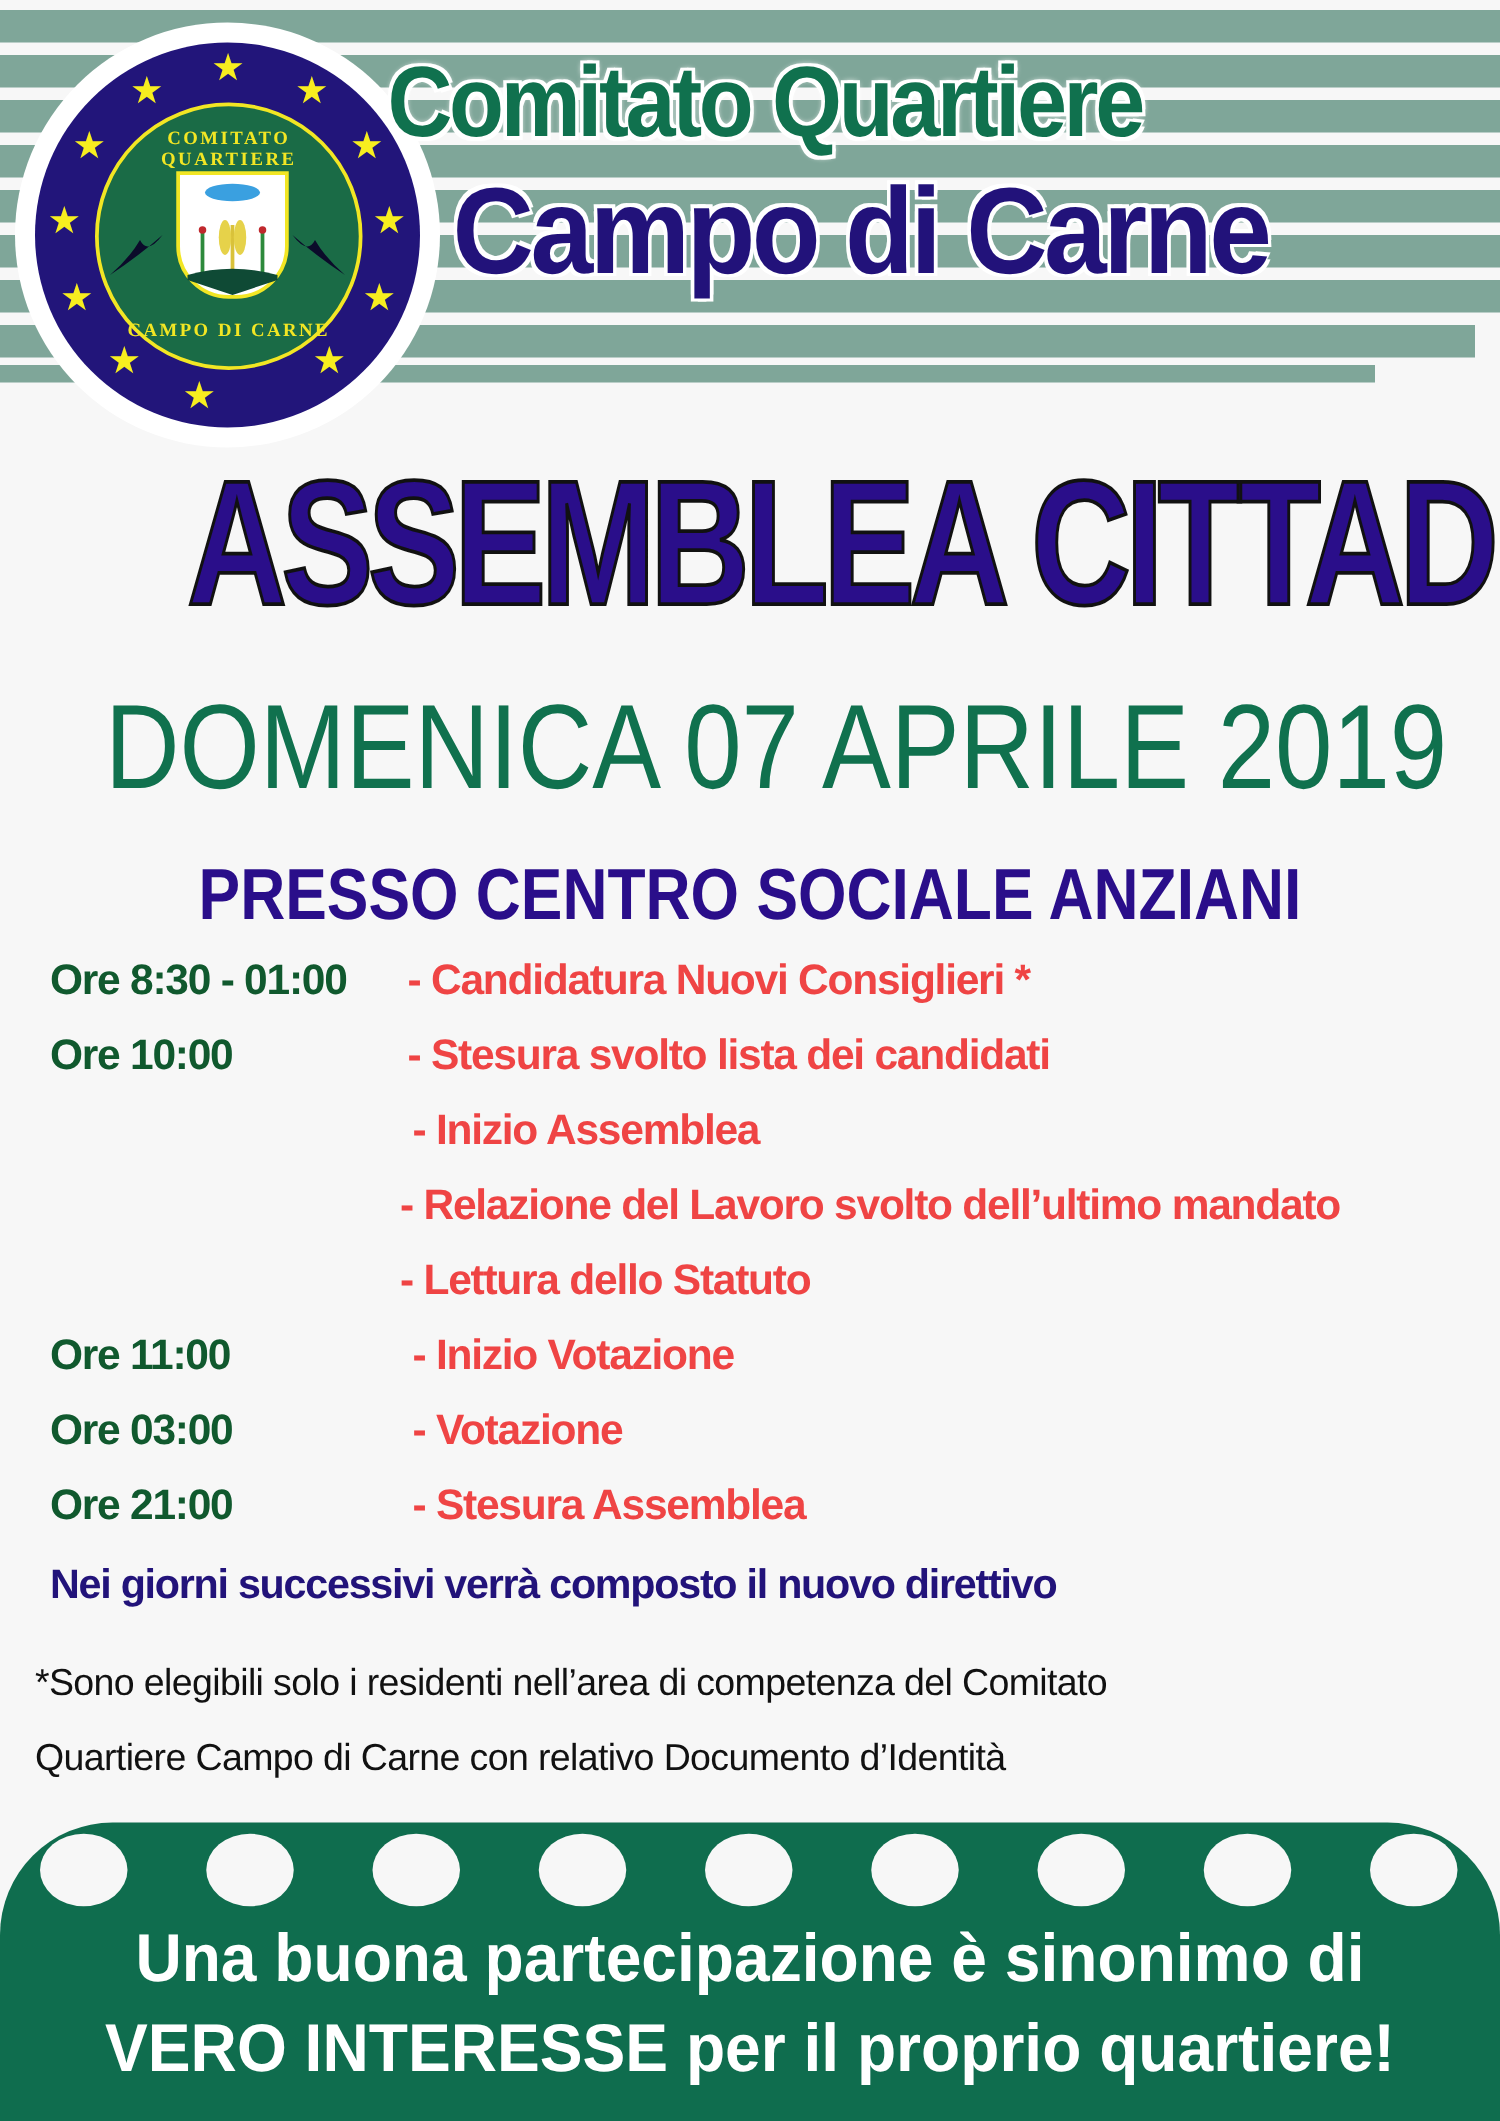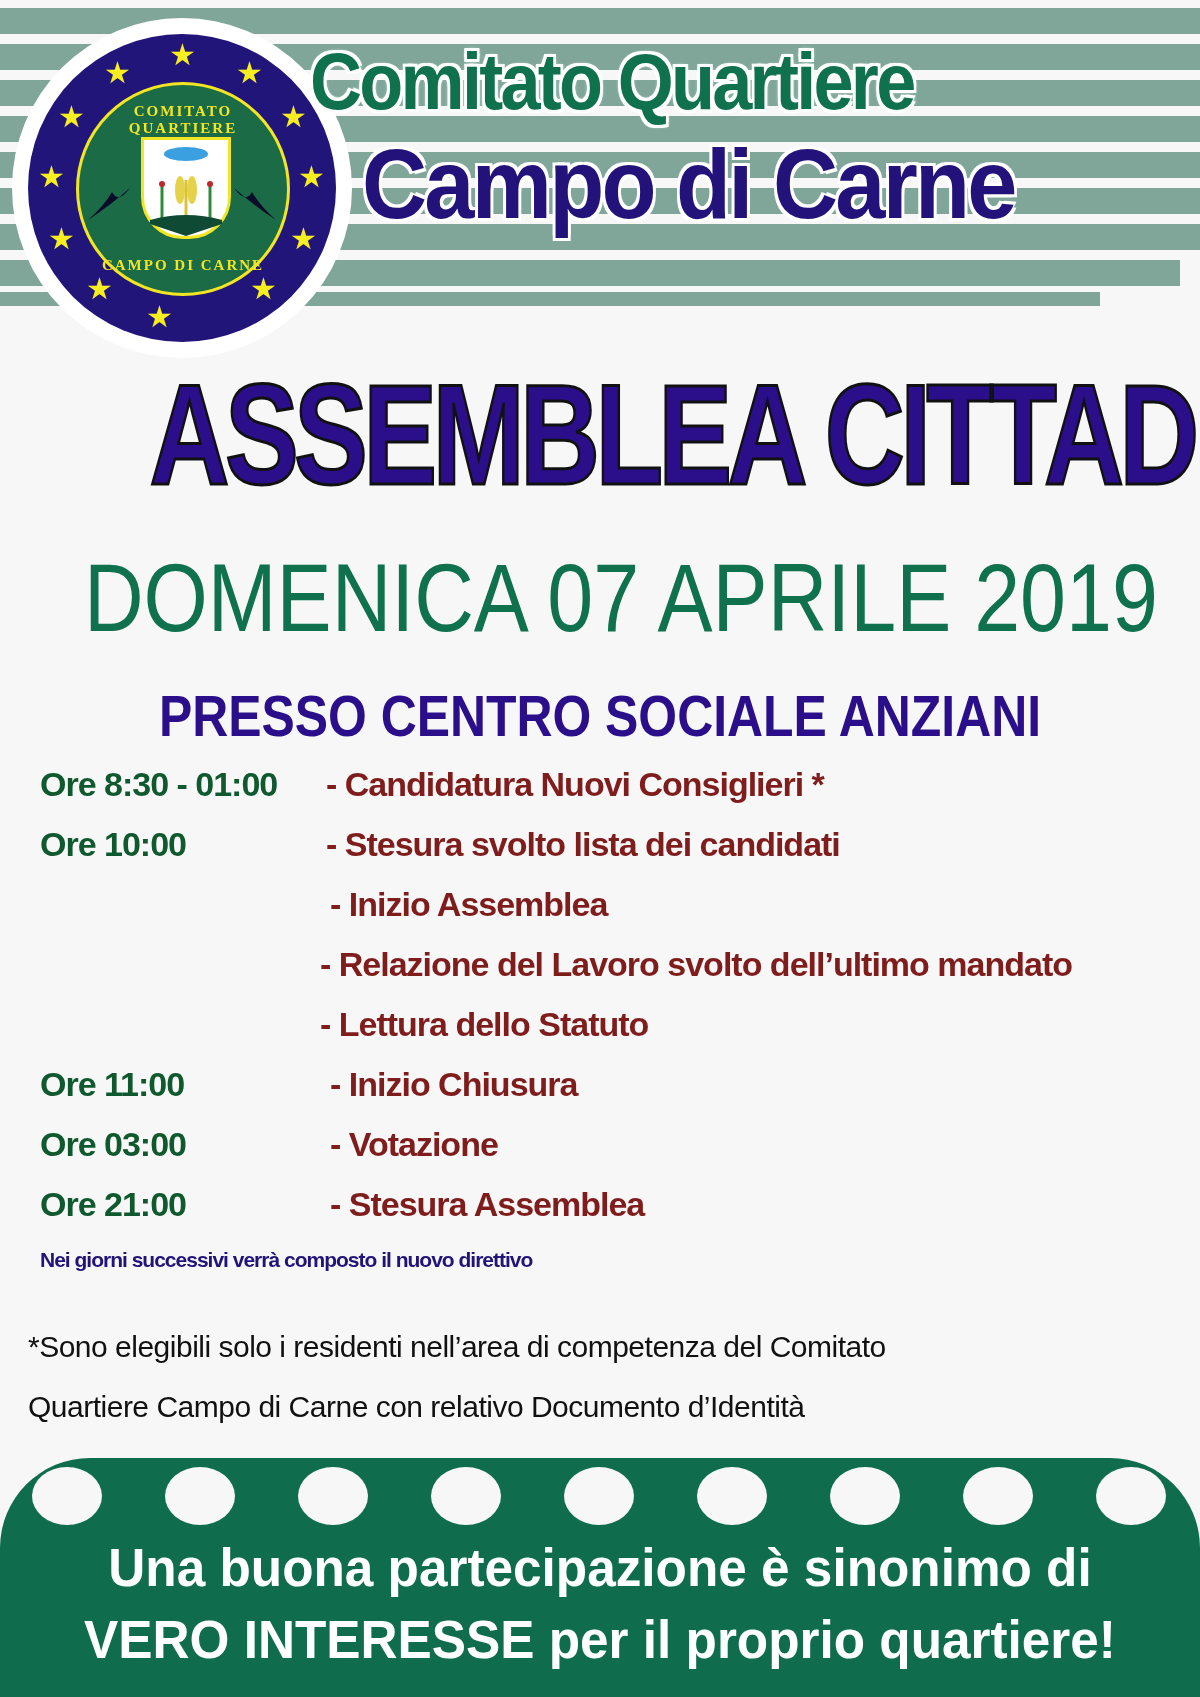--- a/index.html
+++ b/index.html
@@ -12,22 +12,22 @@
   .star{position:absolute;color:#f7ee1f;font-size:30px;line-height:30px;}
   .shield{position:absolute;left:62px;top:52px;width:84px;height:96px;background:#fff;border:3px solid #f2e624;border-radius:0 0 42px 42px;}
   .logo-text{position:absolute;color:#f2e624;font-family:"Liberation Serif",serif;font-size:15px;font-weight:bold;width:208px;text-align:center;left:0;letter-spacing:2px;}
   .title1{position:absolute;left:310px;top:36px;font-family:"Liberation Sans",sans-serif;font-weight:bold;font-size:80px;color:#10714e;letter-spacing:-3px;-webkit-text-stroke:0;text-shadow:0 0 6px #fff,0 0 6px #fff,3px 3px 0 #fff,-3px -3px 0 #fff,3px -3px 0 #fff,-3px 3px 0 #fff;white-space:nowrap;transform:scaleX(0.9);transform-origin:left;}
   .title2{position:absolute;left:362px;top:128px;font-weight:bold;font-size:98px;color:#22127a;letter-spacing:-3px;text-shadow:3px 3px 0 #fff,-3px -3px 0 #fff,3px -3px 0 #fff,-3px 3px 0 #fff;white-space:nowrap;transform:scaleX(0.92);transform-origin:left;}
   .headline{position:absolute;left:22px;top:360px;width:1160px;text-align:center;font-weight:bold;font-size:142px;color:#2a0e8a;-webkit-text-stroke:3px #111;letter-spacing:-6px;white-space:nowrap;transform:scaleX(0.78);transform-origin:center;line-height:150px;}
   .date{position:absolute;left:0;top:548px;width:1200px;text-align:center;font-size:96px;color:#10714e;white-space:nowrap;transform:scaleX(0.86);line-height:100px;}
   .venue{position:absolute;left:0;top:684px;width:1200px;text-align:center;font-weight:bold;font-size:58px;color:#2a0e8a;transform:scaleX(0.86);white-space:nowrap;line-height:64px;}
   .sched-row{position:absolute;left:40px;height:56px;font-weight:bold;font-size:34px;line-height:56px;white-space:nowrap;letter-spacing:-1px;}
   .time{position:absolute;left:0;color:#10592e;}
-  .task{position:absolute;color:#7f1d1d;}
-  .note{position:absolute;left:40px;top:1248px;font-weight:bold;font-size:21px;color:#22137a;letter-spacing:-1px;white-space:nowrap;}
+  .task{position:absolute;color:#ef4444;}
+  .note{position:absolute;left:40px;top:1248px;font-weight:bold;font-size:33px;color:#22137a;letter-spacing:-1px;white-space:nowrap;}
   .footnote{position:absolute;left:28px;font-size:30px;color:#111;letter-spacing:-0.5px;white-space:nowrap;}
   .footer{position:absolute;left:0;top:1458px;width:1200px;height:239px;background:#0f6d4e;border-radius:90px 90px 0 0;}
   .bumps{position:absolute;left:0;top:1455px;width:1200px;height:80px;}
   .hole{position:absolute;top:12px;width:70px;height:58px;border-radius:50%;background:#f7f7f7;}
   .slogan1,.slogan2{position:absolute;left:0;width:1200px;text-align:center;color:#fff;font-weight:bold;white-space:nowrap;}
   .slogan1{top:1536px;font-size:54px;transform:scaleX(0.95);}
   .slogan2{top:1608px;font-size:54px;transform:scaleX(0.95);}
 </style>
 </head>
 <body>
@@ -105,21 +105,21 @@
   <div class="sched-row" style="top:936px">
     <span class="time"></span>
     <span class="task" style="left:280px">- Relazione del Lavoro svolto dell’ultimo mandato</span>
   </div>
   <div class="sched-row" style="top:996px">
     <span class="time"></span>
     <span class="task" style="left:280px">- Lettura dello Statuto</span>
   </div>
   <div class="sched-row" style="top:1056px">
     <span class="time">Ore 11:00</span>
-    <span class="task" style="left:290px">- Inizio Chiusura</span>
+    <span class="task" style="left:290px">- Inizio Votazione</span>
   </div>
   <div class="sched-row" style="top:1116px">
     <span class="time">Ore 03:00</span>
     <span class="task" style="left:290px">- Votazione</span>
   </div>
   <div class="sched-row" style="top:1176px">
     <span class="time">Ore 21:00</span>
     <span class="task" style="left:290px">- Stesura Assemblea</span>
   </div>
 </div>

